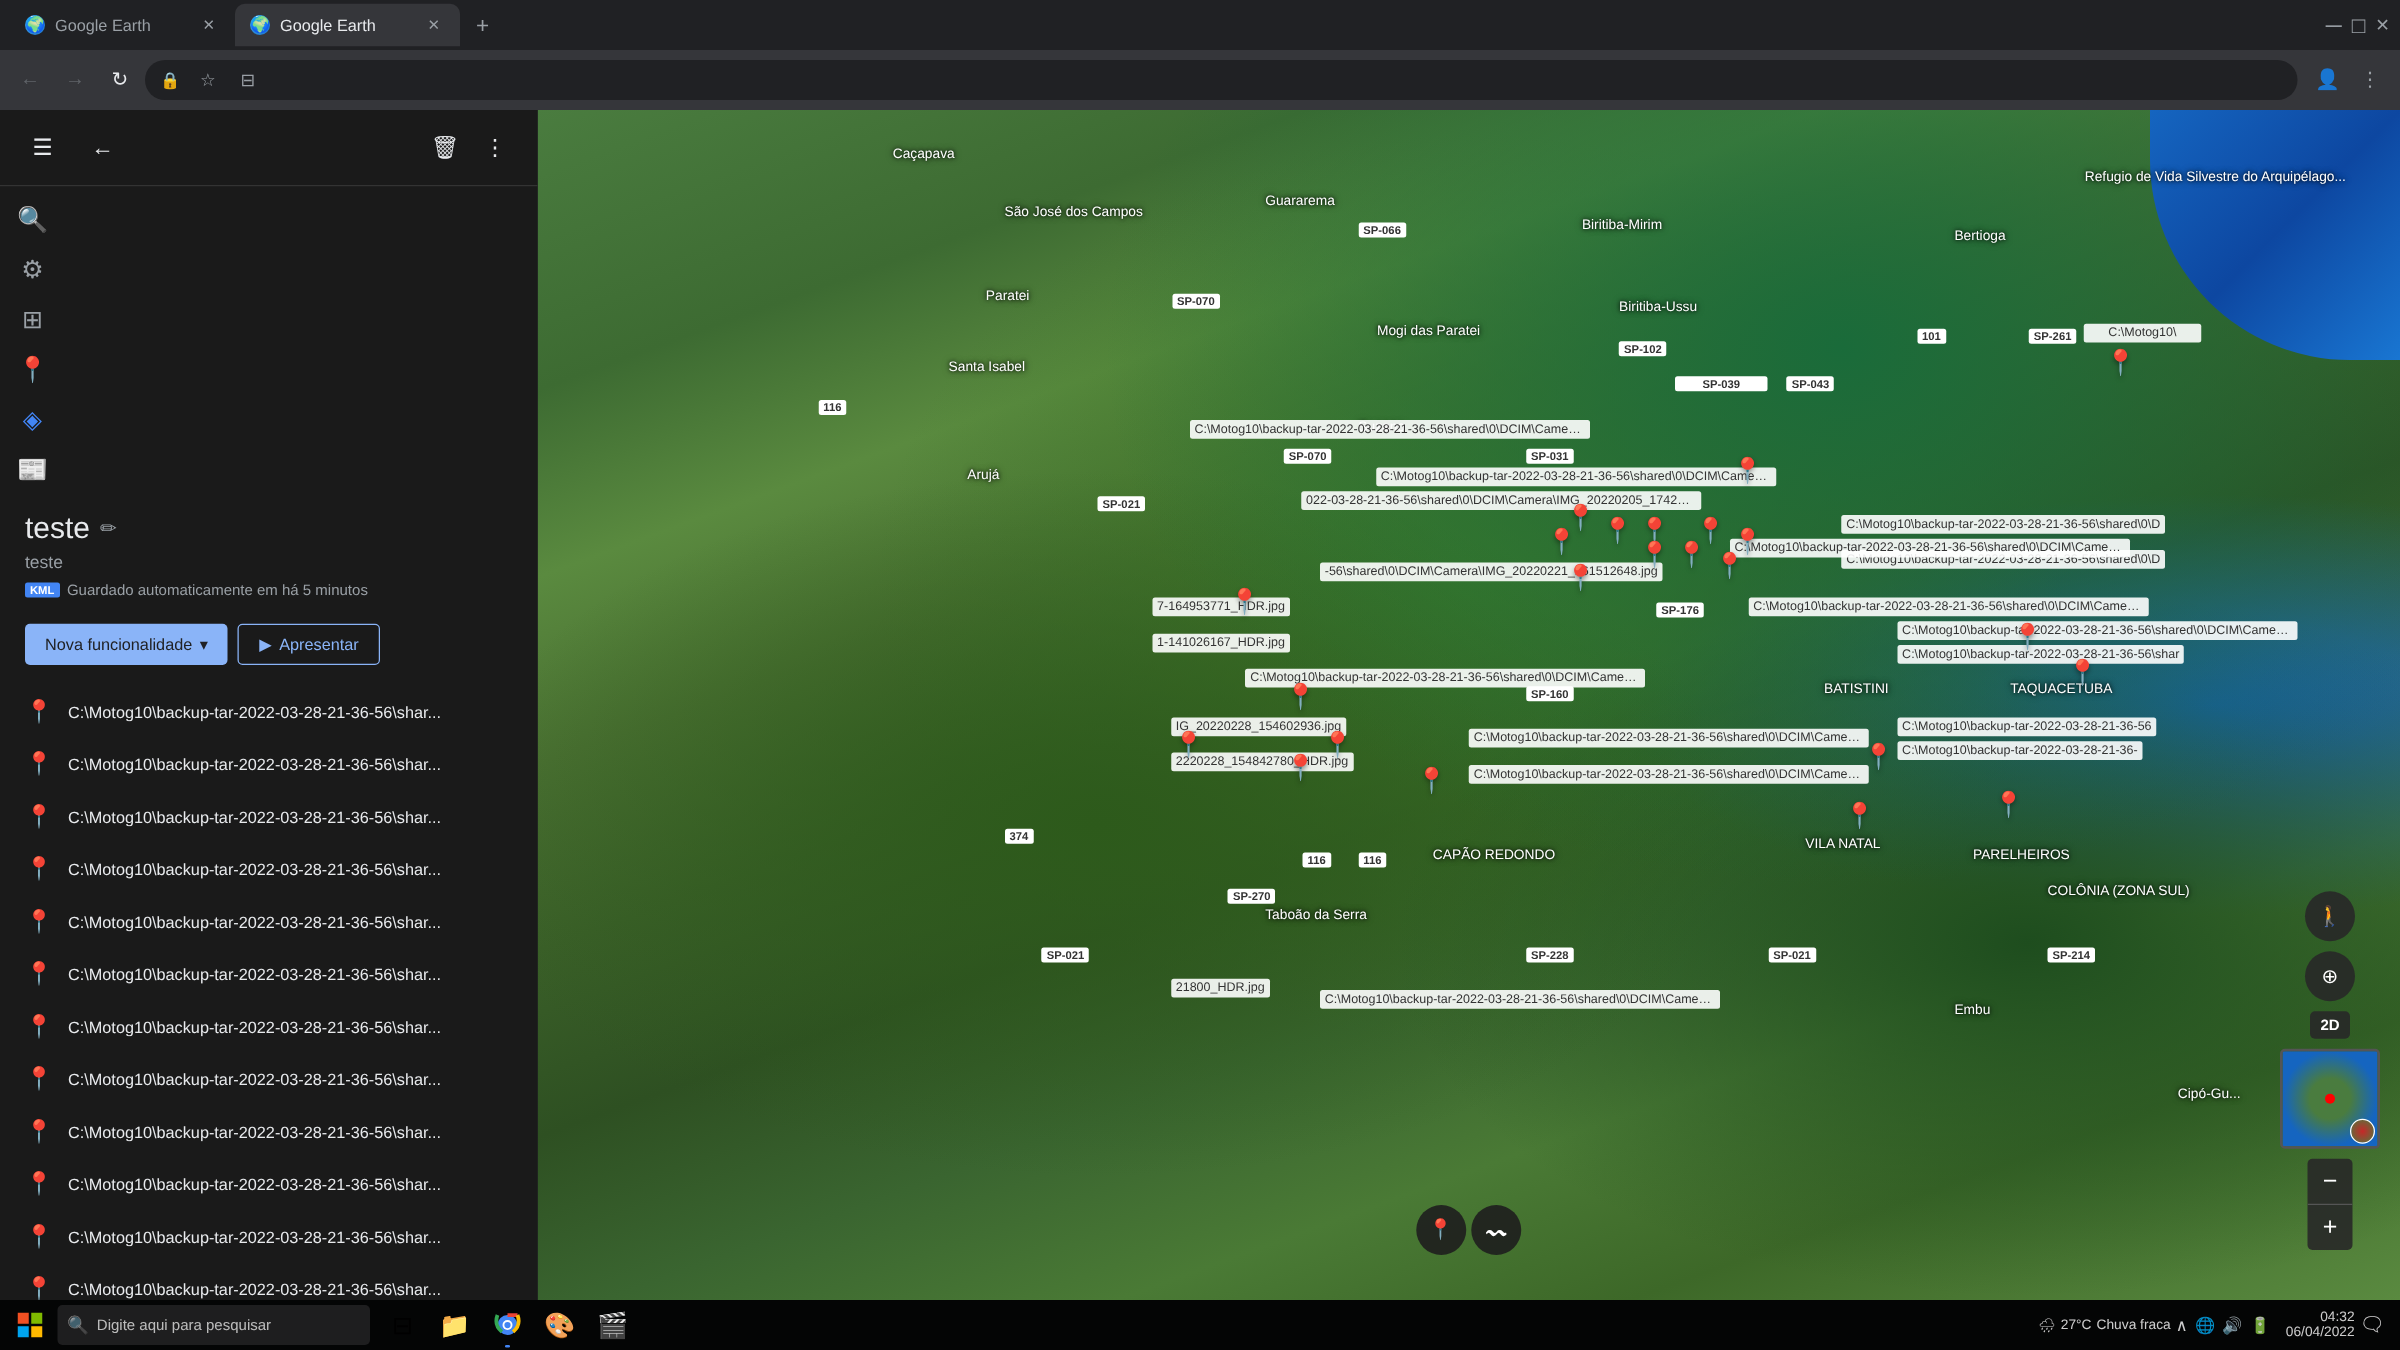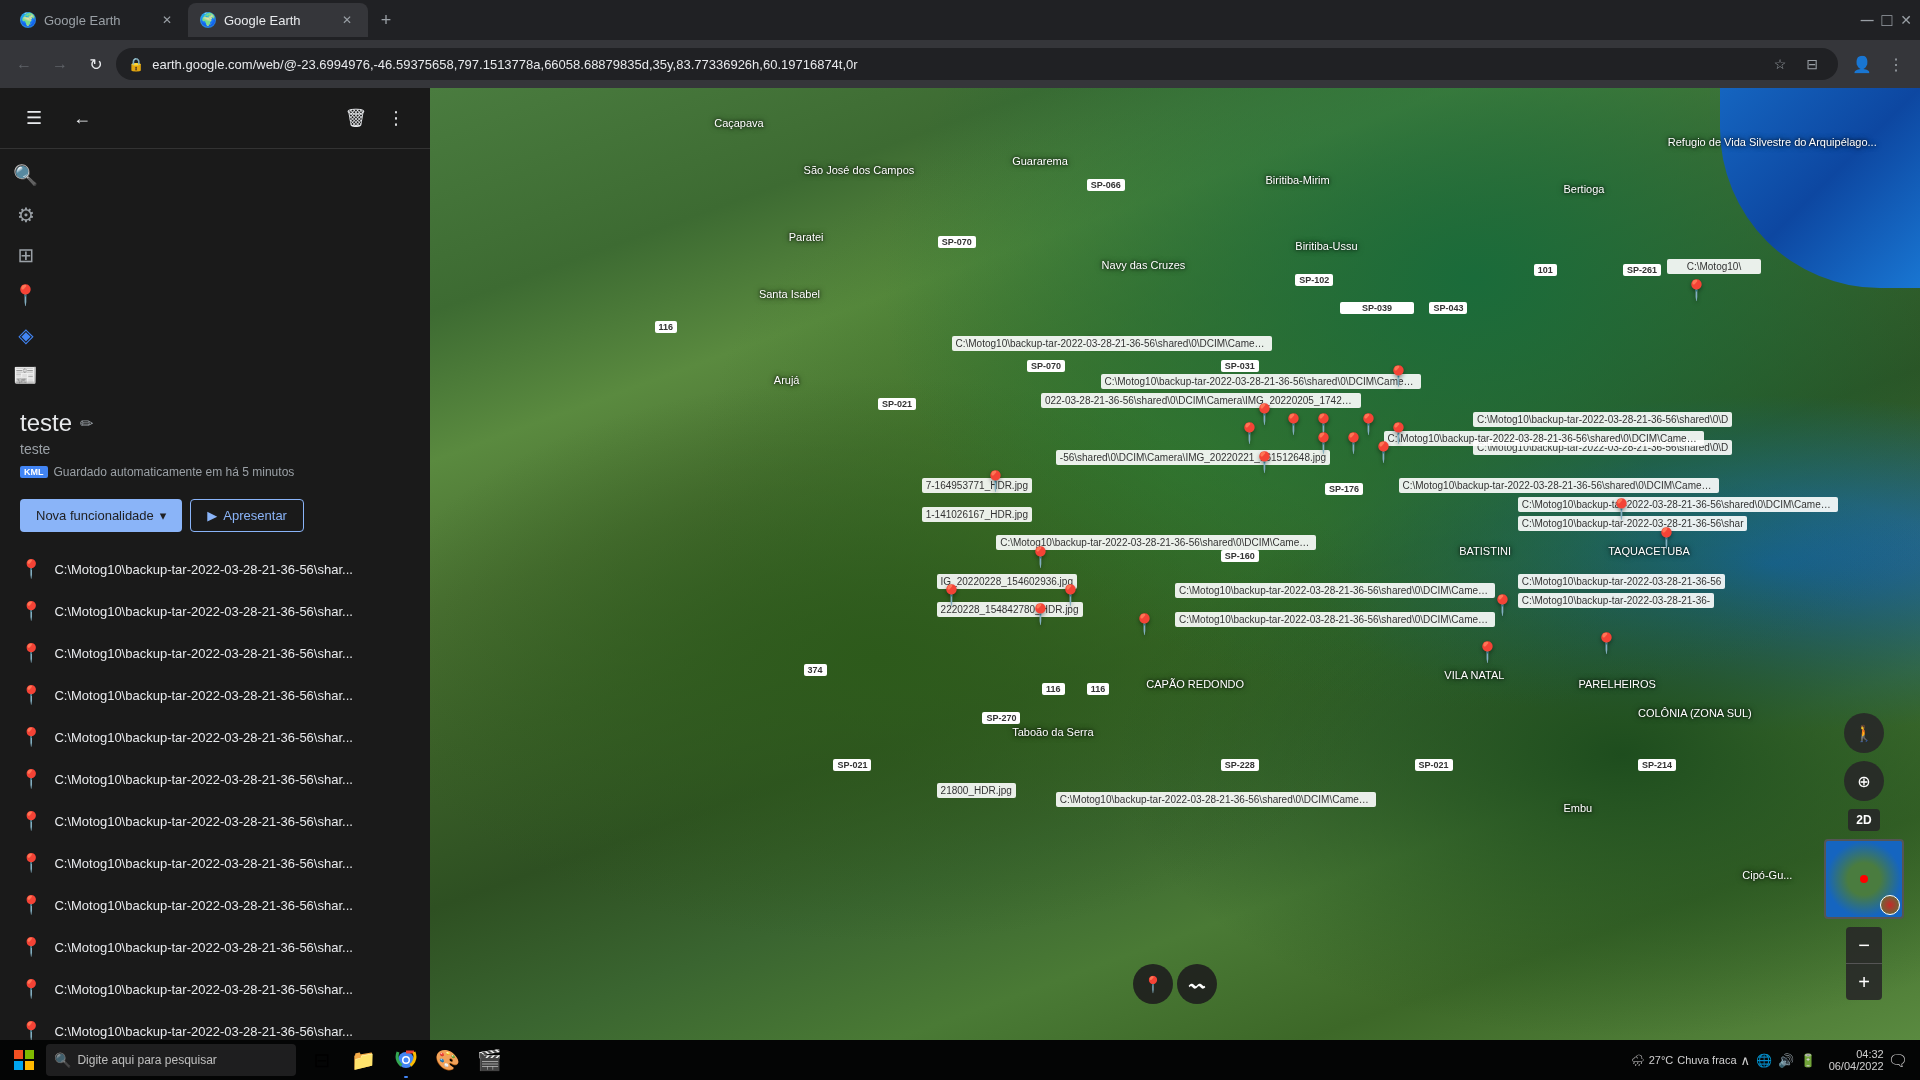--- a/index.html
+++ b/index.html
@@ -619,21 +619,20 @@
       <span style="font-size:14px">✕</span>
     </div>
   </div>
 
   <div class="address-bar-row">
     <div class="nav-btn disabled">←</div>
     <div class="nav-btn disabled">→</div>
     <div class="nav-btn">↻</div>
     <div class="address-bar">
       <span style="font-size:13px; color:#9aa0a6;">🔒</span>
-      <span class="url">earth.google.com/web/@-23.6994976,-46.59375658,797.1513778a,66058.68879835d,35y,83.77336926h,60.19716874t,0r</span>
       <div class="address-bar-actions">
         <div class="address-action-btn">☆</div>
         <div class="address-action-btn">⊟</div>
       </div>
     </div>
     <div class="toolbar-actions">
       <div class="toolbar-btn">👤</div>
       <div class="toolbar-btn">⋮</div>
     </div>
   </div>
@@ -744,21 +743,21 @@
 
       <div class="ocean-area"></div>
 
       <div class="map-labels" id="map-labels">
       <div style="position: absolute; top: 3%; left: 18%; color: white; font-size: 11px; font-weight: 500; text-shadow: rgba(0, 0, 0, 0.9) 0px 0px 3px, rgba(0, 0, 0, 0.7) 0px 0px 6px; white-space: nowrap;">Caçapava</div>
           <div style="position: absolute; top: 8%; left: 24%; color: white; font-size: 11px; font-weight: 500; text-shadow: rgba(0, 0, 0, 0.9) 0px 0px 3px, rgba(0, 0, 0, 0.7) 0px 0px 6px; white-space: nowrap;">São José dos Campos</div>
           <div style="position: absolute; top: 7%; left: 38%; color: white; font-size: 11px; font-weight: 500; text-shadow: rgba(0, 0, 0, 0.9) 0px 0px 3px, rgba(0, 0, 0, 0.7) 0px 0px 6px; white-space: nowrap;">Guararema</div>
           <div style="position: absolute; top: 9%; left: 55%; color: white; font-size: 11px; font-weight: 500; text-shadow: rgba(0, 0, 0, 0.9) 0px 0px 3px, rgba(0, 0, 0, 0.7) 0px 0px 6px; white-space: nowrap;">Biritiba-Mirim</div>
           <div style="position: absolute; top: 10%; left: 75%; color: white; font-size: 11px; font-weight: 500; text-shadow: rgba(0, 0, 0, 0.9) 0px 0px 3px, rgba(0, 0, 0, 0.7) 0px 0px 6px; white-space: nowrap;">Bertioga</div>
           <div style="position: absolute; top: 15%; left: 23%; color: white; font-size: 11px; font-weight: 400; text-shadow: rgba(0, 0, 0, 0.9) 0px 0px 3px, rgba(0, 0, 0, 0.7) 0px 0px 6px; white-space: nowrap;">Paratei</div>
-          <div style="position: absolute; top: 18%; left: 44%; color: white; font-size: 11px; font-weight: 500; text-shadow: rgba(0, 0, 0, 0.9) 0px 0px 3px, rgba(0, 0, 0, 0.7) 0px 0px 6px; white-space: nowrap;">Navy das Cruzes</div>
+          <div style="position: absolute; top: 18%; left: 44%; color: white; font-size: 11px; font-weight: 500; text-shadow: rgba(0, 0, 0, 0.9) 0px 0px 3px, rgba(0, 0, 0, 0.7) 0px 0px 6px; white-space: nowrap;">Mogi das Paratei</div>
           <div style="position: absolute; top: 16%; left: 57%; color: white; font-size: 11px; font-weight: 500; text-shadow: rgba(0, 0, 0, 0.9) 0px 0px 3px, rgba(0, 0, 0, 0.7) 0px 0px 6px; white-space: nowrap;">Biritiba-Ussu</div>
           <div style="position: absolute; top: 21%; left: 21%; color: white; font-size: 11px; font-weight: 500; text-shadow: rgba(0, 0, 0, 0.9) 0px 0px 3px, rgba(0, 0, 0, 0.7) 0px 0px 6px; white-space: nowrap;">Santa Isabel</div>
           <div style="position: absolute; top: 26%; left: 43%; color: white; font-size: 11px; font-weight: 500; text-shadow: rgba(0, 0, 0, 0.9) 0px 0px 3px, rgba(0, 0, 0, 0.7) 0px 0px 6px; white-space: nowrap;">Suzano</div>
           <div style="position: absolute; top: 30%; left: 22%; color: white; font-size: 11px; font-weight: 500; text-shadow: rgba(0, 0, 0, 0.9) 0px 0px 3px, rgba(0, 0, 0, 0.7) 0px 0px 6px; white-space: nowrap;">Arujá</div>
           <div style="position: absolute; top: 32%; left: 29%;"><span style="background:white;color:#333;font-size:9px;font-weight:bold;padding:1px 4px;border-radius:2px;">SP-021</span></div>
           <div style="position: absolute; top: 15%; left: 33%;"><span style="background:white;color:#333;font-size:9px;font-weight:bold;padding:1px 4px;border-radius:2px;">SP-070</span></div>
           <div style="position: absolute; top: 9%; left: 43%;"><span style="background:white;color:#333;font-size:9px;font-weight:bold;padding:1px 4px;border-radius:2px;">SP-066</span></div>
           <div style="position: absolute; top: 19%; left: 57%;"><span style="background:white;color:#333;font-size:9px;font-weight:bold;padding:1px 4px;border-radius:2px;">SP-102</span></div>
           <div style="position: absolute; top: 22%; left: 60%;"><span style="background:white;color:#333;font-size:9px;font-weight:bold;padding:1px 22px;border-radius:2px;">SP-039</span></div>
           <div style="position: absolute; top: 22%; left: 66%;"><span style="background:white;color:#333;font-size:9px;font-weight:bold;padding:1px 4px;border-radius:2px;">SP-043</span></div>

